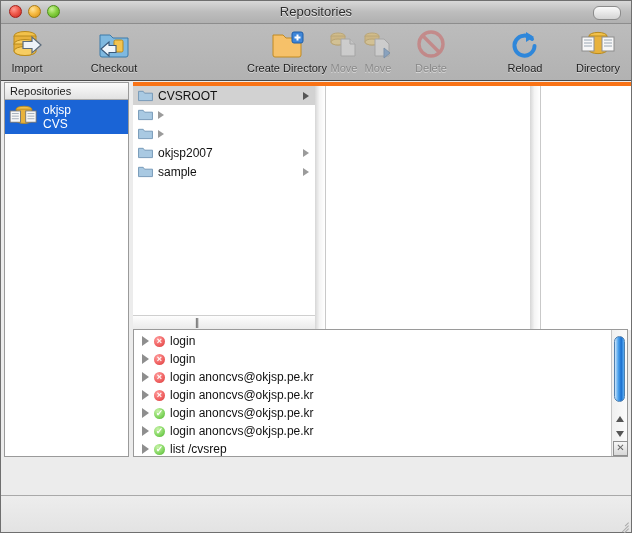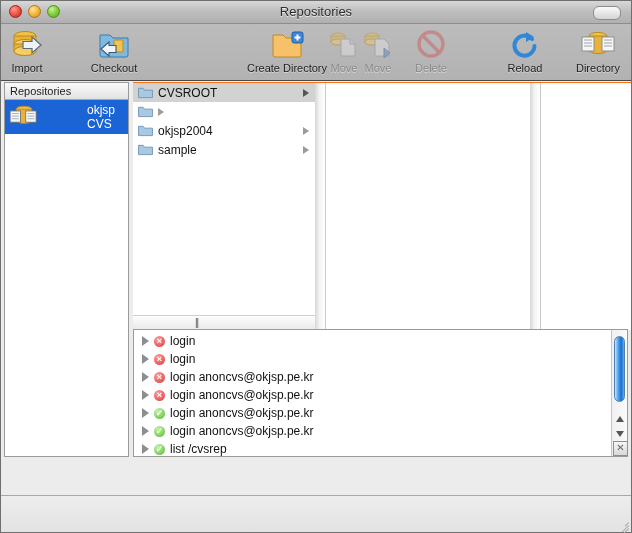--- a/index.html
+++ b/index.html
@@ -61,25 +61,25 @@
   .sb-header{
     height:17px;box-sizing:border-box;
     background:linear-gradient(to bottom,#fbfbfb,#e2e2e2);
     border-bottom:1px solid #a7a7a7;
     font-size:11px;color:#1a1a1a;padding:2px 0 0 5px;
   }
   .sb-row{
     height:34px;display:flex;align-items:center;gap:4px;padding-left:4px;
     background:#1a64d6;
   }
-  .sb-row .lbl{color:#fff;font-size:12px;line-height:14px;margin-left:44px;}
+  .sb-row .lbl{color:#fff;font-size:12px;line-height:14px;}
 
   .browser{
     position:absolute;left:132px;top:1px;right:0px;bottom:165px;
-    background:#fff;border-top:1px solid #f97316;box-sizing:border-box;
+    background:#fff;border-top:4px solid #f97316;box-sizing:border-box;
     display:flex;
   }
   .col{position:relative;background:#fff;height:100%;box-sizing:border-box;}
   .col.c1{width:182px;}
   .col.c2{width:204px;}
   .col.c3{flex:1 1 auto;}
   .col-div{
     width:10px;height:100%;flex:0 0 10px;
     background:linear-gradient(to right,#d6d6d6 0%,#f4f4f4 45%,#ffffff 100%);
     border-right:1px solid #c9c9c9;
@@ -307,21 +307,29 @@
               </svg>
           </span>
           <span class="tri"></span>
         </div>
         <div class="frow">
           <span>
             <svg width="15" height="13" viewBox="0 0 16 14">
                 <path d="M0.5 2.5 h5 l1.5 2 h8.5 v8 h-15 z" fill="#a9c9e2" stroke="#7296b5"></path>
               </svg>
           </span>
-          <span class="name">okjsp2004</span>
+          <span class="tri"></span>
+        </div>
+        <div class="frow">
+          <span>
+            <svg width="15" height="13" viewBox="0 0 16 14">
+                <path d="M0.5 2.5 h5 l1.5 2 h8.5 v8 h-15 z" fill="#a9c9e2" stroke="#7296b5"></path>
+              </svg>
+          </span>
+          <span class="name">okjsp2007</span>
           <span class="tri"></span>
         </div>
         <div class="frow">
           <span>
             <svg width="15" height="13" viewBox="0 0 16 14">
                 <path d="M0.5 2.5 h5 l1.5 2 h8.5 v8 h-15 z" fill="#a9c9e2" stroke="#7296b5"></path>
               </svg>
           </span>
           <span class="name">sample</span>
           <span class="tri"></span>

